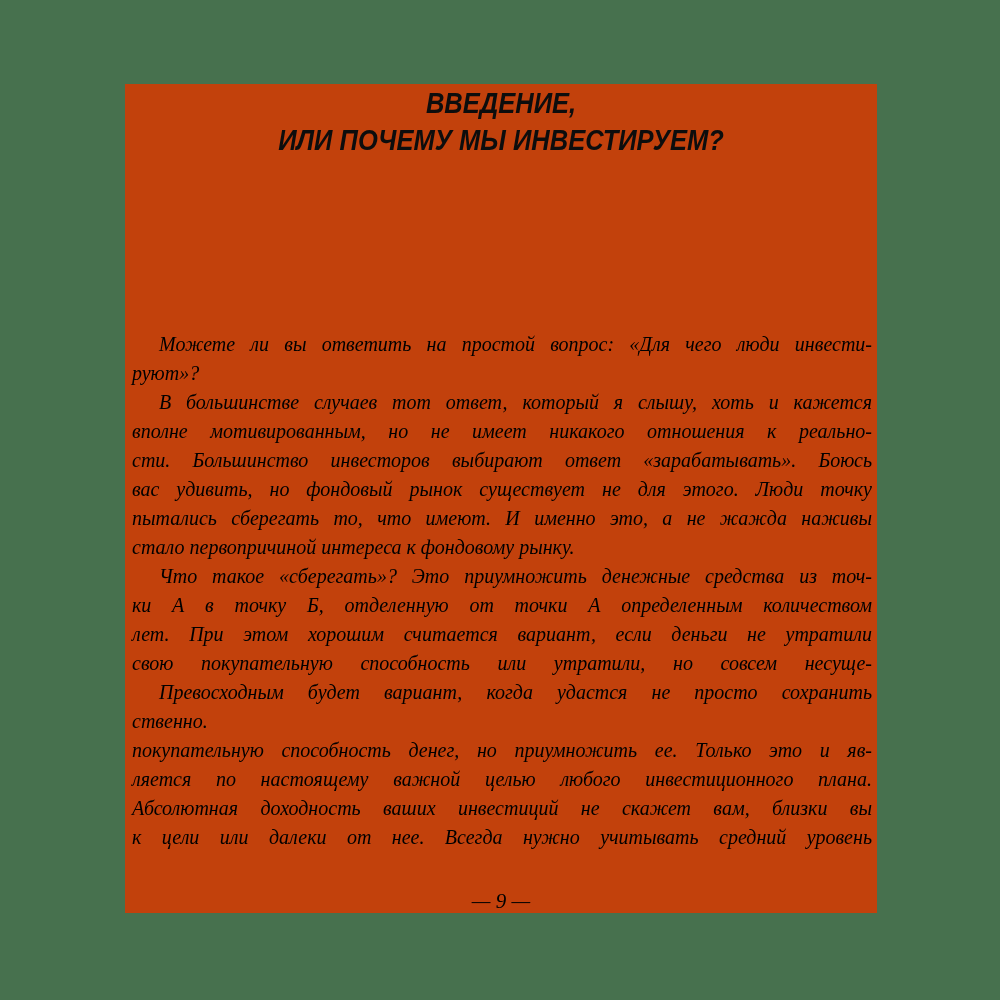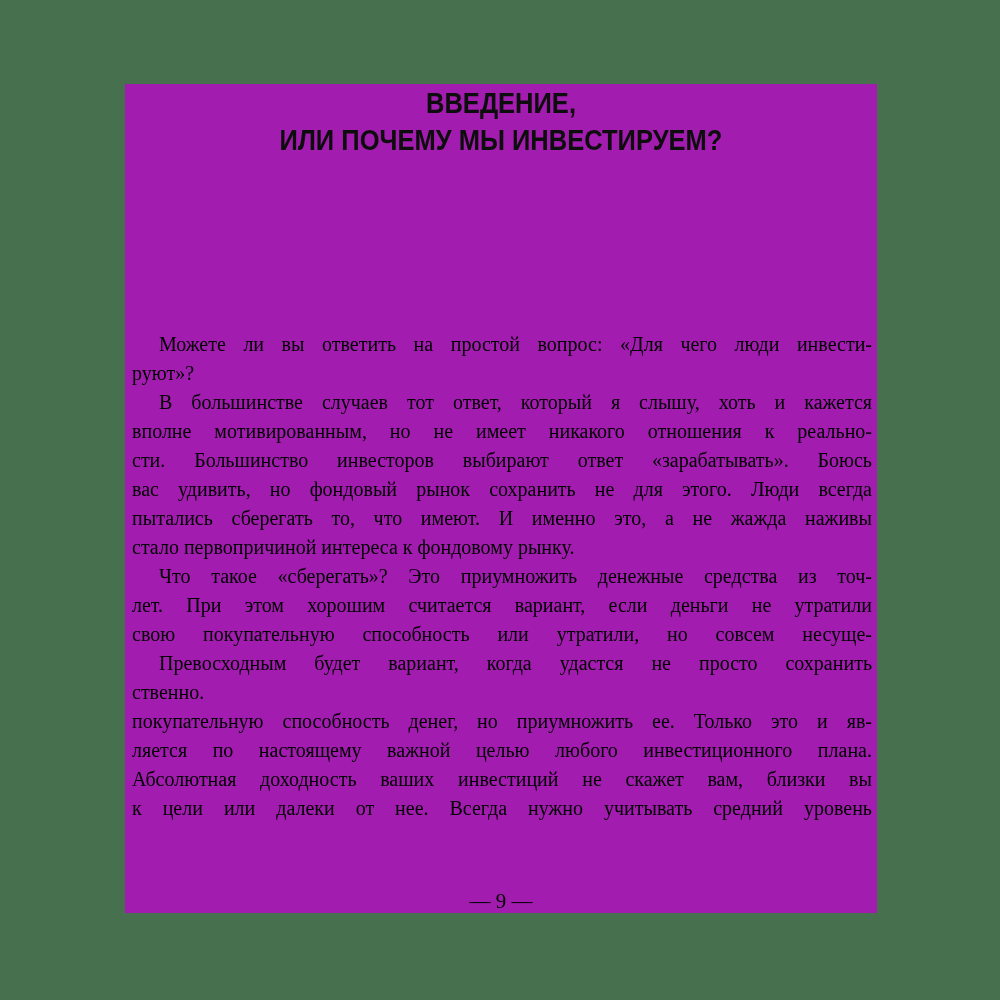--- a/index.html
+++ b/index.html
@@ -61,38 +61,39 @@
     font-family: "Liberation Serif", serif;
     font-size: 21px;
     line-height: 22px;
     color: #000000;
   }
 </style>
 </head>
 <body>
 
 <div class="viewport" style="background: rgb(71, 113, 78);">
-  <div class="paper" style="background: #a21caf;">
+  <div class="paper" style="background: #c2410c; font-style: italic;">
 
     <div class="title">
       <div>ВВЕДЕНИЕ,</div>
       <div>ИЛИ ПОЧЕМУ МЫ ИНВЕСТИРУЕМ?</div>
     </div>
 
     <div class="body-text" style="color: rgb(0, 0, 0);">
 
     <div class="line first">Можете ли вы ответить на простой вопрос: «Для чего люди инвести-</div>
         <div class="line par-last">руют»?</div>
         <div class="line first">В большинстве случаев тот ответ, который я слышу, хоть и кажется</div>
         <div class="line">вполне мотивированным, но не имеет никакого отношения к реально-</div>
         <div class="line">сти. Большинство инвесторов выбирают ответ «зарабатывать». Боюсь</div>
-        <div class="line">вас удивить, но фондовый рынок сохранить не для этого. Люди всегда</div>
+        <div class="line">вас удивить, но фондовый рынок существует не для этого. Люди точку</div>
         <div class="line">пытались сберегать то, что имеют. И именно это, а не жажда наживы</div>
         <div class="line par-last">стало первопричиной интереса к фондовому рынку.</div>
         <div class="line first">Что такое «сберегать»? Это приумножить денежные средства из точ-</div>
+        <div class="line">ки А в точку Б, отделенную от точки А определенным количеством</div>
         <div class="line">лет. При этом хорошим считается вариант, если деньги не утратили</div>
         <div class="line">свою покупательную способность или утратили, но совсем несуще-</div>
         <div class="line first">Превосходным будет вариант, когда удастся не просто сохранить</div>
         <div class="line par-last">ственно.</div>
         <div class="line">покупательную способность денег, но приумножить ее. Только это и яв-</div>
         <div class="line">ляется по настоящему важной целью любого инвестиционного плана.</div>
         <div class="line">Абсолютная доходность ваших инвестиций не скажет вам, близки вы</div>
         <div class="line">к цели или далеки от нее. Всегда нужно учитывать средний уровень</div>
       </div>
 

